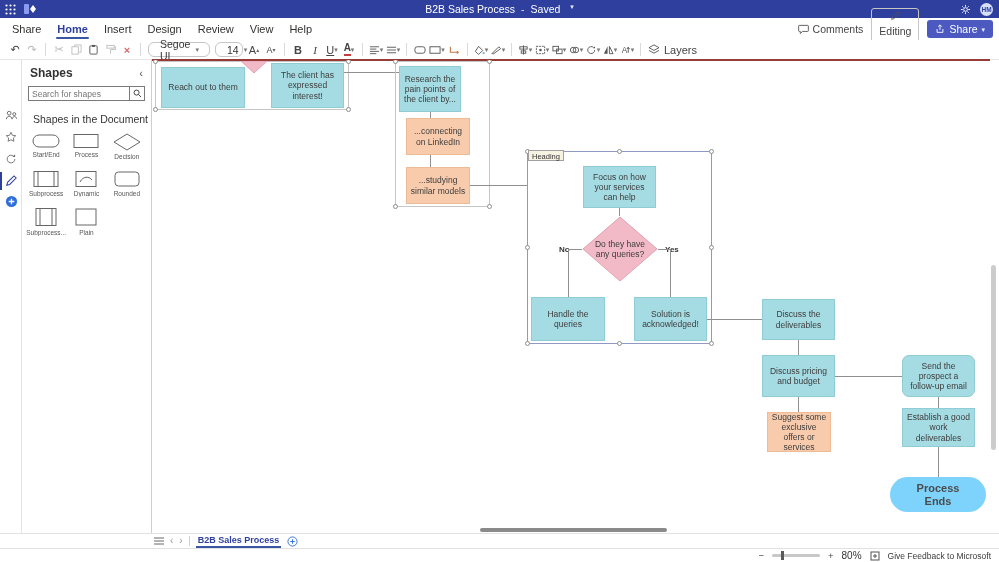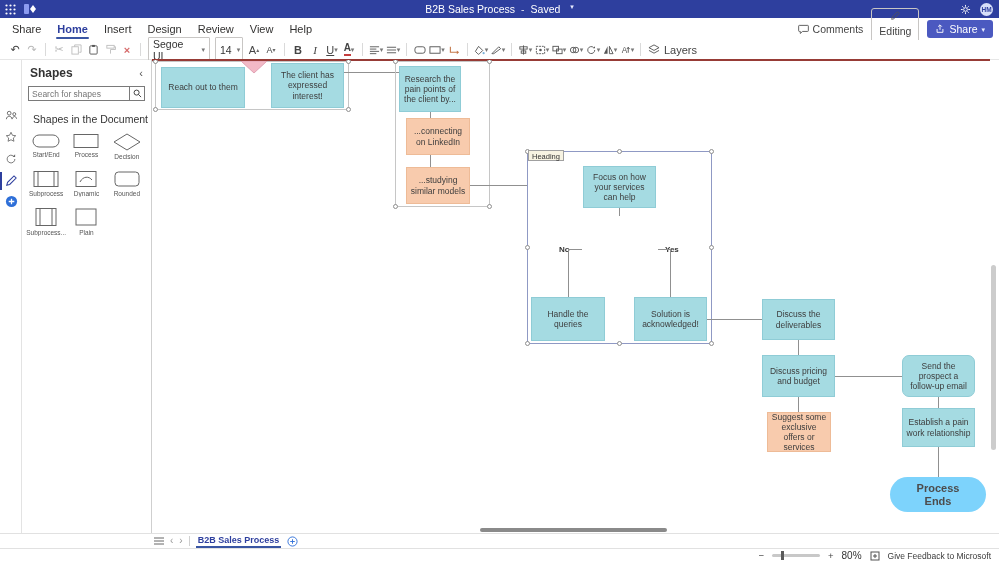--- a/index.html
+++ b/index.html
@@ -27,21 +27,21 @@
   .tab.active::after { content:""; position:absolute; left:7px; right:7px; bottom:1px; height:2px; background:#3955a3; border-radius:1px; }
   .menu-right { margin-left:auto; display:flex; align-items:center; gap:8px; padding-right:6px; }
   .mr-btn { display:flex; align-items:center; gap:4px; font-size:10.5px; color:#444; }
   .editing-btn { border:1px solid #c8c6c4; border-radius:3px; padding:2px 7px;flex-direction:column; }
   .share-btn { background:#4b59c0; color:#fff; border-radius:3px; padding:3px 8px; }
 
   
   .ribbon { position:absolute; left:0; top:40px; width:999px; height:20px; background:#fff; border-bottom:1px solid #e6e6e6; display:flex; align-items:center; padding-left:7px; font-size:11px; color:#444; gap:1px; }
   .rbtn { min-width:16px; height:16px; display:flex; align-items:center; justify-content:center; border-radius:2px; position:relative; }
   .rsep { width:1px; height:13px; background:#dadada; margin:0 4px; }
-  .rselect { border:1px solid #c8c6c4; border-radius:1px; height:25px; display:flex; align-items:center; padding:0 4px; gap:5px; font-size:10.5px; color:#333; margin:0 2px; }
+  .rselect { border:1px solid #c8c6c4; border-radius:6px; height:15px; display:flex; align-items:center; padding:0 11px; gap:5px; font-size:10.5px; color:#333; margin:0 2px; }
   .dim { opacity:.38; }
   .bld { font-weight:bold; font-size:11px; }
   .ita { font-style:italic; font-family:"Liberation Serif","DejaVu Serif",serif; font-size:11px; }
   .und { text-decoration:underline; font-size:11px; }
   .fcolor { font-size:10px; font-weight:bold; border-bottom:2px solid #c43e3e; line-height:1; padding-bottom:1px; }
   .redx { color:#d66a6a; font-weight:bold; font-size:11px; }
   .layers-btn { display:flex; align-items:center; gap:4px; margin-left:2px; }
 
   
   .leftrail { position:absolute; left:0; top:60px; width:22px; height:473px; background:#fff; border-right:1px solid #e3e3e3; }
@@ -515,41 +515,47 @@
     <span class="hd" style="right:-3px;top:calc(50% - 3px);"></span>
     <span class="hd" style="left:-3px;bottom:-3px;"></span>
     <span class="hd" style="left:calc(50% - 3px);bottom:-3px;"></span>
     <span class="hd" style="right:-3px;bottom:-3px;"></span>
   </div>
   <span class="container-title">Heading</span>
 
   <div class="node teal" style="left:583px;top:166px;width:73px;height:42px;">Focus on how your services can help</div>
   <div class="conn" style="left:619px;top:208px;width:1px;height:8px;"></div>
 
+  <div class="diamond-wrap" style="left:582px;top:216px;width:76px;height:66px;">
+    <svg width="76" height="66" viewBox="0 0 76 66">
+        <polygon points="38,1 75,33 38,65 1,33" fill="#f2b9c6" stroke="#e0a2b4"></polygon>
+      </svg>
+    <span class="dtext">Do they have any queries?</span>
+  </div>
   <span class="edge-label" style="left:559px;top:245px;">No</span>
   <span class="edge-label" style="left:665px;top:245px;">Yes</span>
 
   <div class="conn" style="left:568px;top:249px;width:14px;height:1px;"></div>
   <div class="conn" style="left:568px;top:249px;width:1px;height:48px;"></div>
   <div class="conn" style="left:658px;top:249px;width:12px;height:1px;"></div>
   <div class="conn" style="left:670px;top:249px;width:1px;height:48px;"></div>
 
   <div class="node teal" style="left:531px;top:297px;width:74px;height:44px;">Handle the queries</div>
   <div class="node teal" style="left:634px;top:297px;width:73px;height:44px;">Solution is acknowledged!</div>
 
   <div class="conn" style="left:707px;top:319px;width:55px;height:1px;"></div>
   <div class="node teal" style="left:762px;top:299px;width:73px;height:41px;">Discuss the deliverables</div>
   <div class="conn" style="left:798px;top:340px;width:1px;height:15px;"></div>
   <div class="node teal" style="left:762px;top:355px;width:73px;height:42px;">Discuss pricing and budget</div>
   <div class="conn" style="left:835px;top:376px;width:67px;height:1px;"></div>
   <div class="conn" style="left:798px;top:397px;width:1px;height:15px;"></div>
   <div class="node orange" style="left:767px;top:412px;width:64px;height:40px;">Suggest some exclusive offers or services</div>
   <div class="node teal" style="left:902px;top:355px;width:73px;height:42px;border-radius:7px;">Send the prospect a follow-up email</div>
   <div class="conn" style="left:938px;top:397px;width:1px;height:11px;"></div>
-  <div class="node teal" style="left:902px;top:408px;width:73px;height:39px;">Establish a pain work relationship</div>
+  <div class="node teal" style="left:902px;top:408px;width:73px;height:39px;">Establish a good work deliverables</div>
   <div class="conn" style="left:938px;top:447px;width:1px;height:30px;"></div>
   <div class="node yellow" style="left:890px;top:477px;width:96px;height:35px;">Process Ends</div>
 </div>
 
 <div class="vscroll">
     <div class="vthumb"></div>
   </div>
 <div class="hscroll">
     <div class="hthumb"></div>
   </div>

